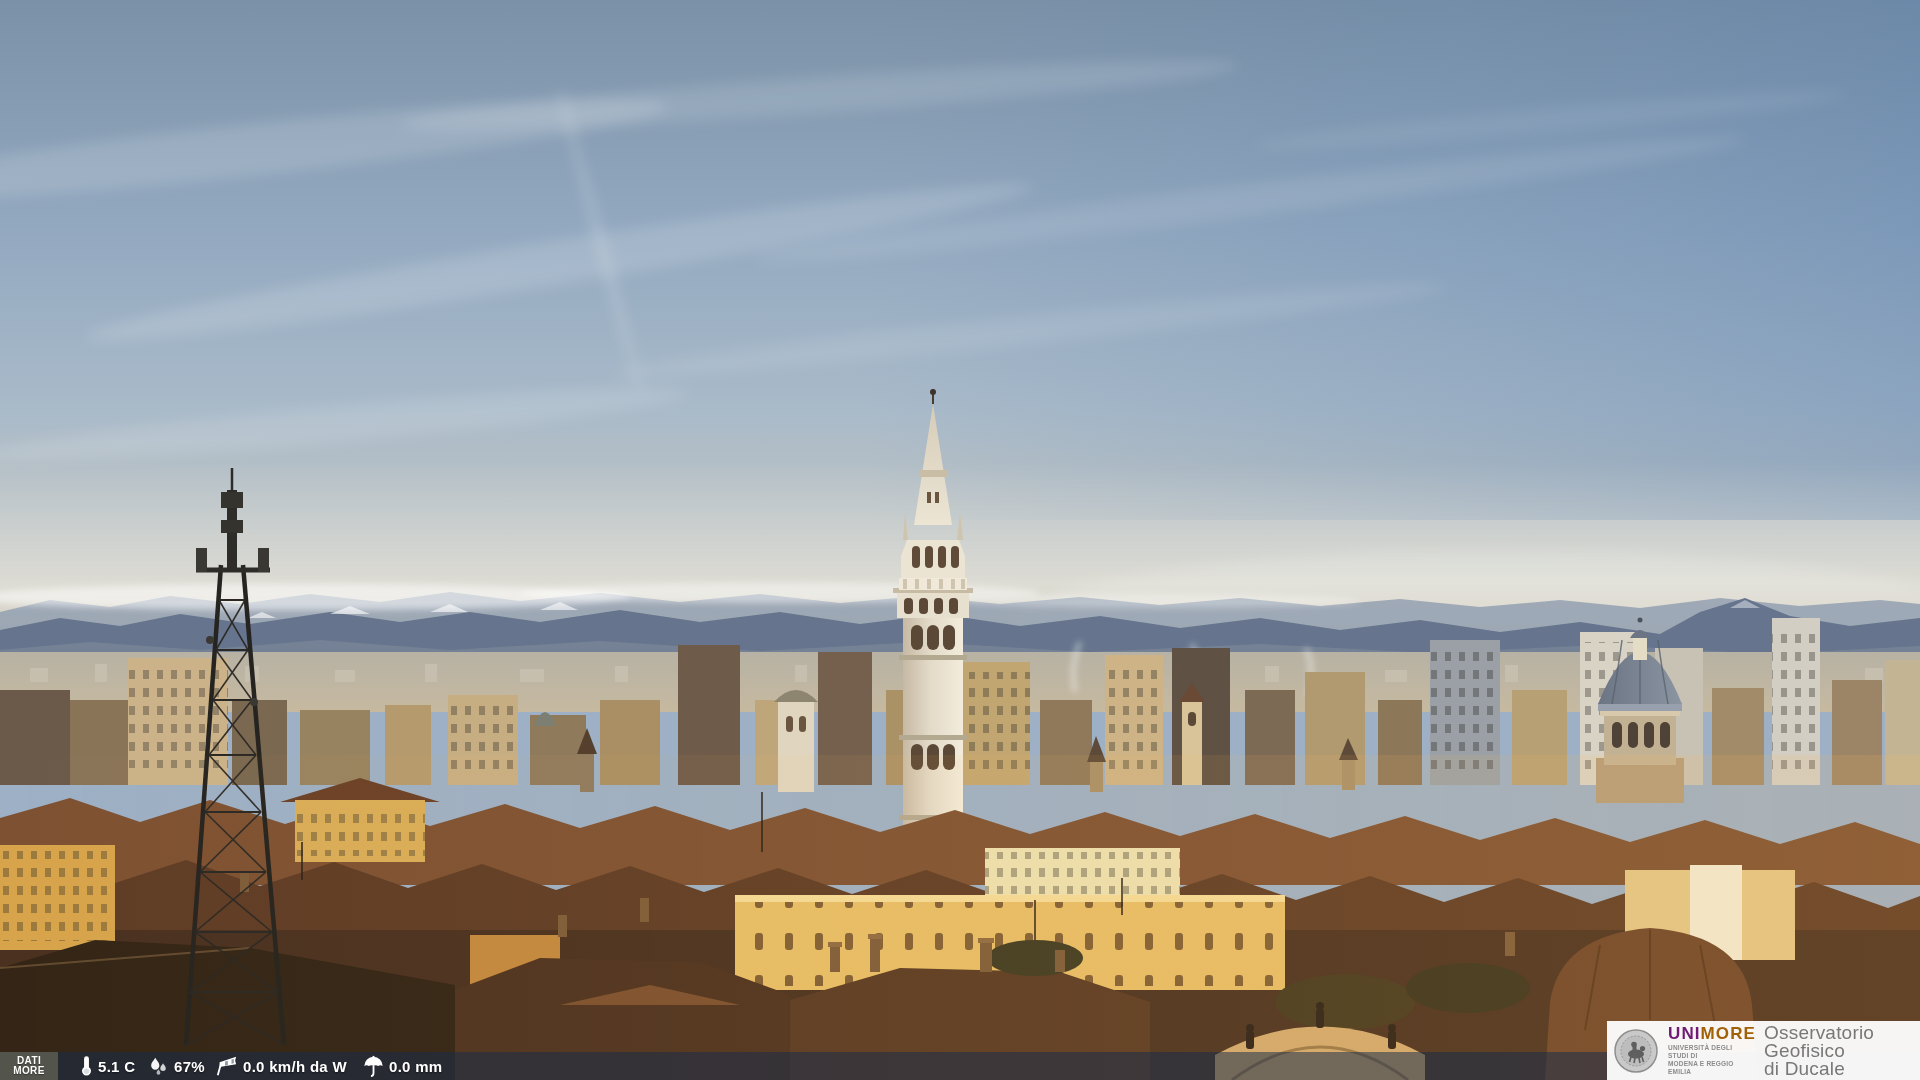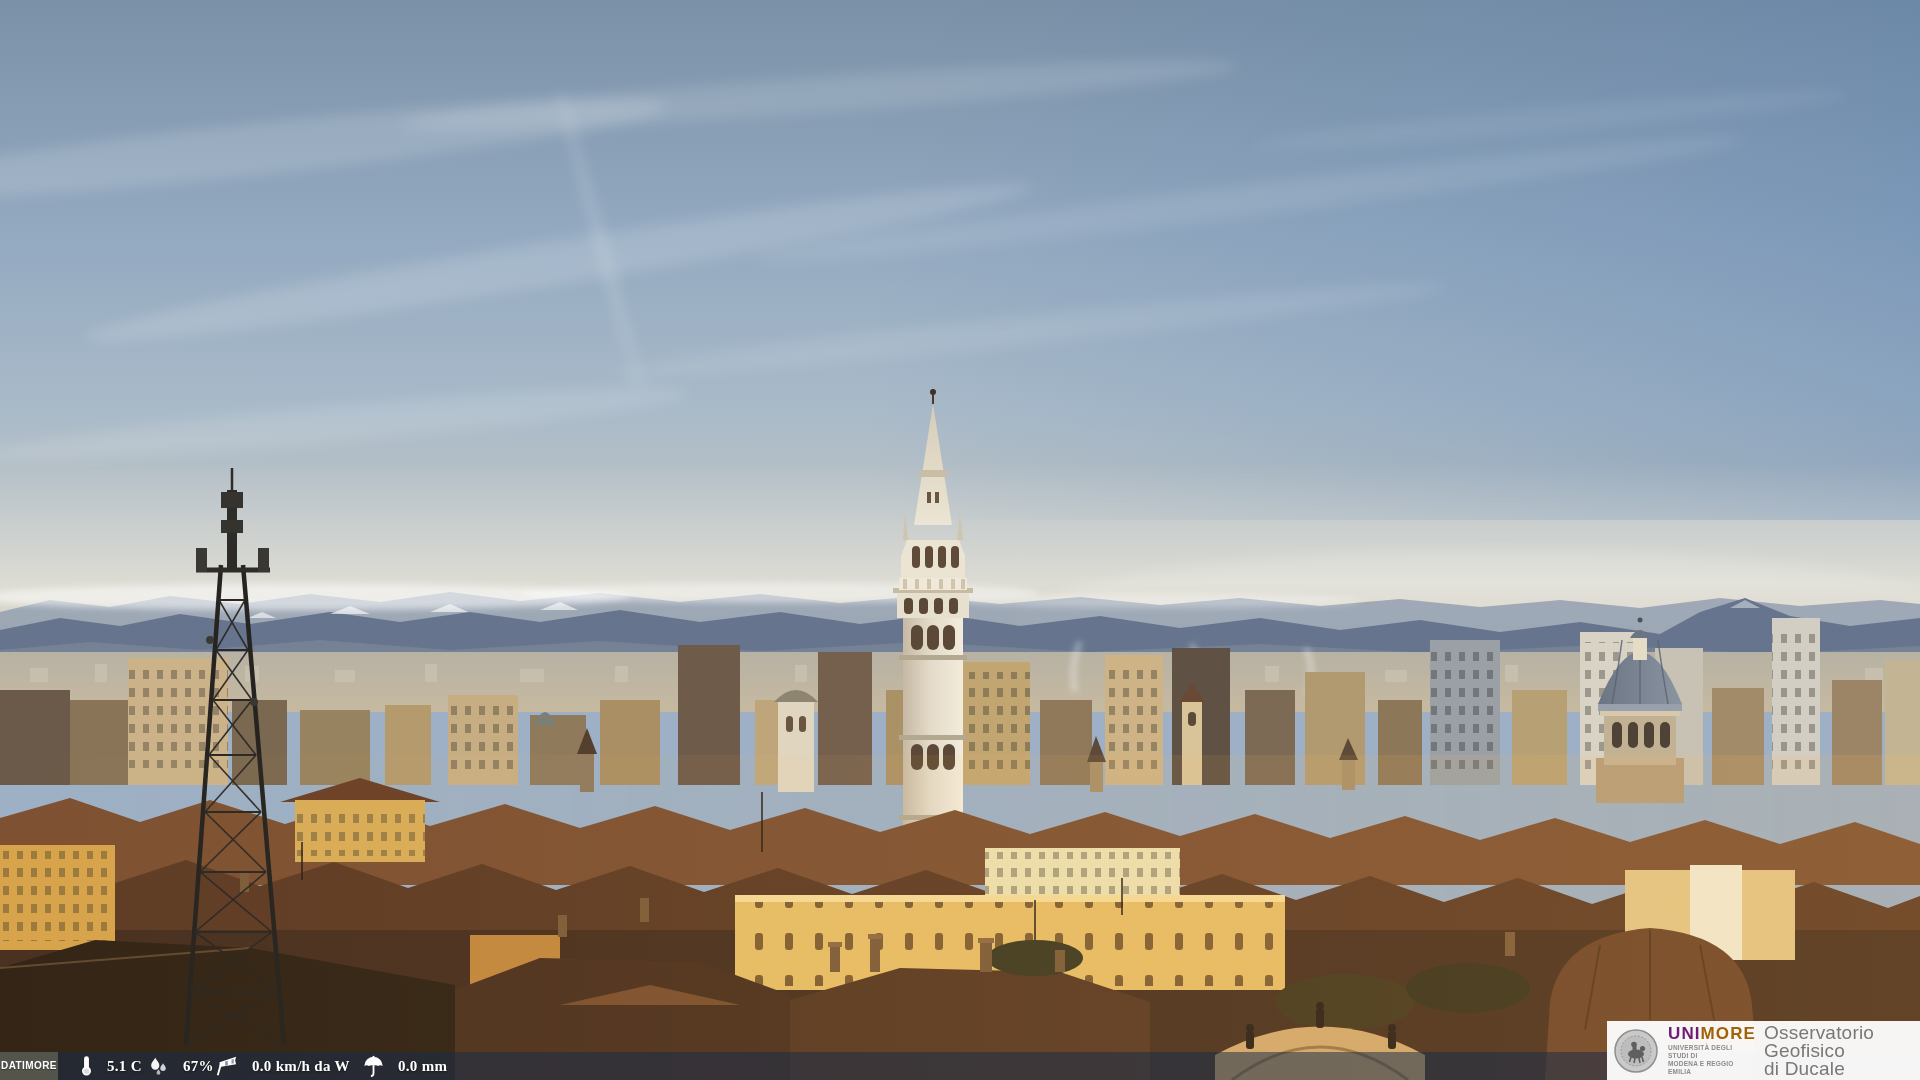--- a/index.html
+++ b/index.html
@@ -22,26 +22,26 @@
   .dot{width:12px;height:12px;border-radius:50%;margin:0 4px 0 5px;
        background:radial-gradient(circle at 40% 35%,#d6ecdf 0 30%,#35806b 75%);
        border:2px solid #fff;}
   .lc{font-size:17px;} .la{font-size:12.5px;letter-spacing:.3px;}
 
   
   .wxbar{position:absolute;left:0;top:1052px;right:0;height:28px;
          background:rgba(23,44,74,.52);z-index:5;}
   .wxlabel{position:absolute;left:0;top:0;width:58px;height:28px;
            background:rgba(118,117,96,.58);color:#fff;font-size:10px;
-           font-weight:bold;letter-spacing:.4px;display:flex;flex-direction:row;
+           font-weight:bold;letter-spacing:.4px;display:flex;flex-direction:column;
            align-items:center;justify-content:center;line-height:10.5px;
            text-shadow:0 1px 1px rgba(0,0,0,.4);}
-  .wx{position:absolute;top:0;height:28px;display:flex;align-items:center;gap:14px;
+  .wx{position:absolute;top:0;height:28px;display:flex;align-items:center;gap:5px;
       color:#fff;font-weight:bold;font-size:15px;letter-spacing:.3px;
-      text-shadow:0 1px 2px rgba(0,0,0,.55);white-space:nowrap;font-family:Liberation Serif, serif;}
+      text-shadow:0 1px 2px rgba(0,0,0,.55);white-space:nowrap;}
   .wx svg{display:block;}
   .wx-temp{left:80px;} .wx-hum{left:147px;} .wx-wind{left:214px;} .wx-rain{left:363px;}
 
   
   .brandbox{position:absolute;left:1607px;top:1021px;width:313px;height:59px;
             background:rgba(255,255,255,.95);display:flex;align-items:center;
             gap:10px;z-index:6;}
   .seal{margin-left:7px;flex:none;}
   .ucol{flex:none;width:86px;}
   .uname{font-size:17px;font-weight:bold;letter-spacing:1.1px;line-height:17px;}

